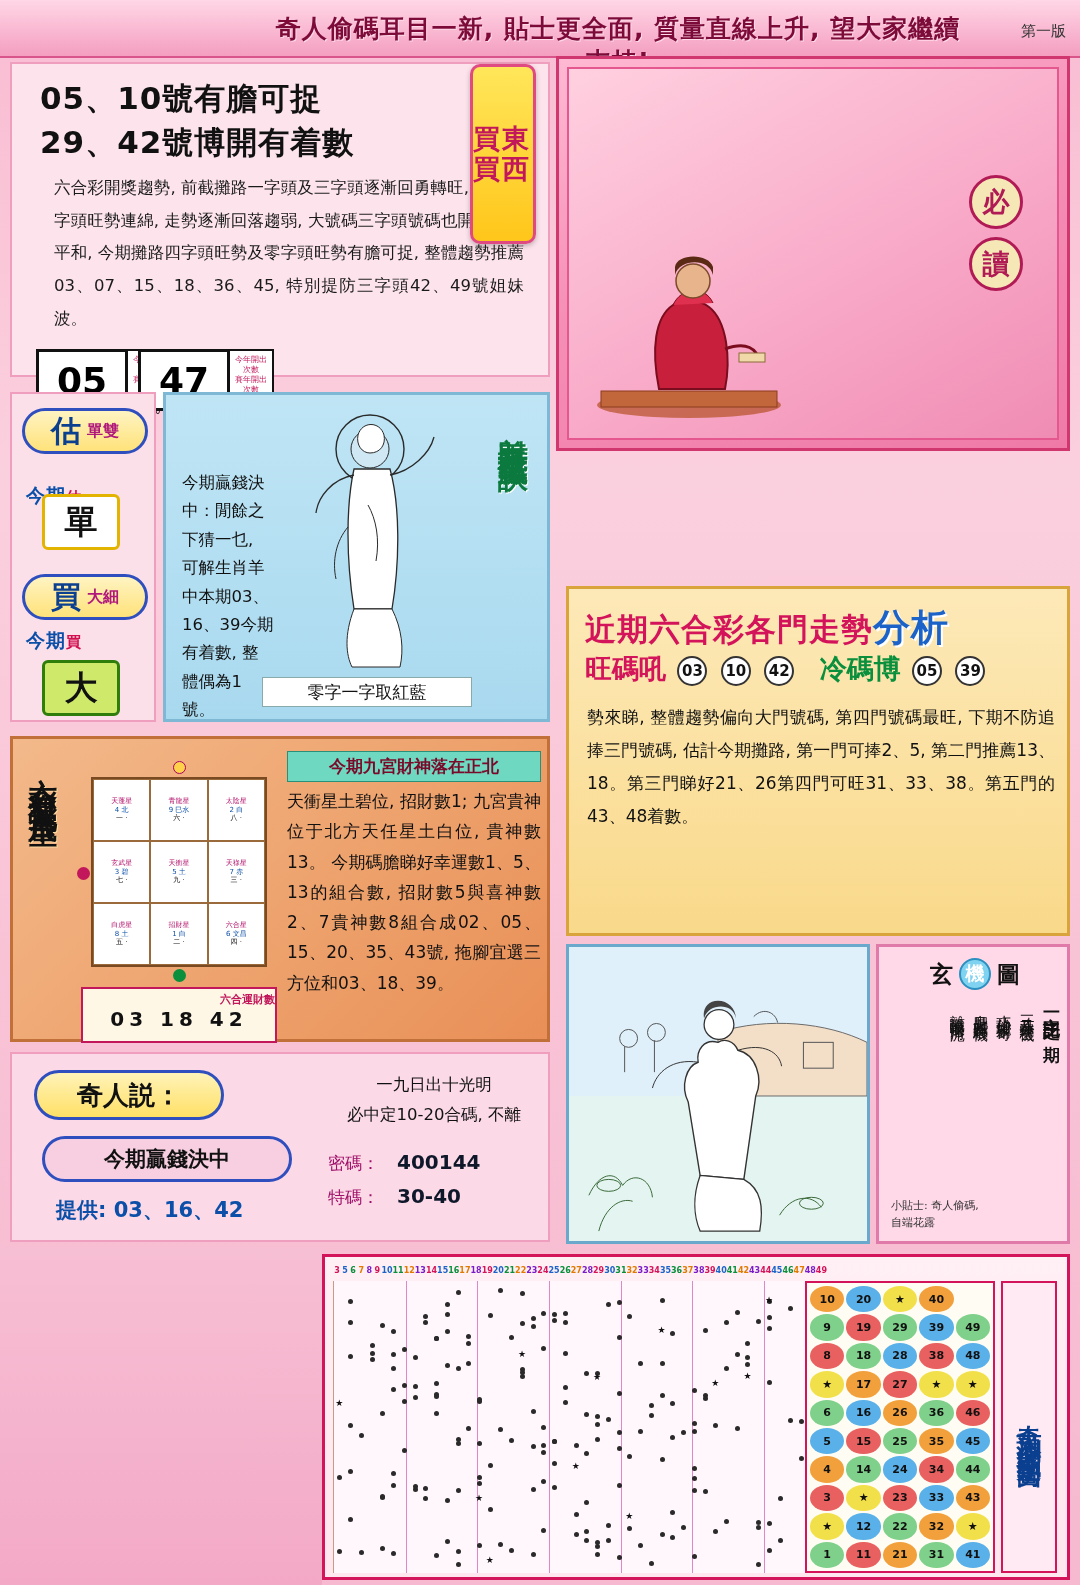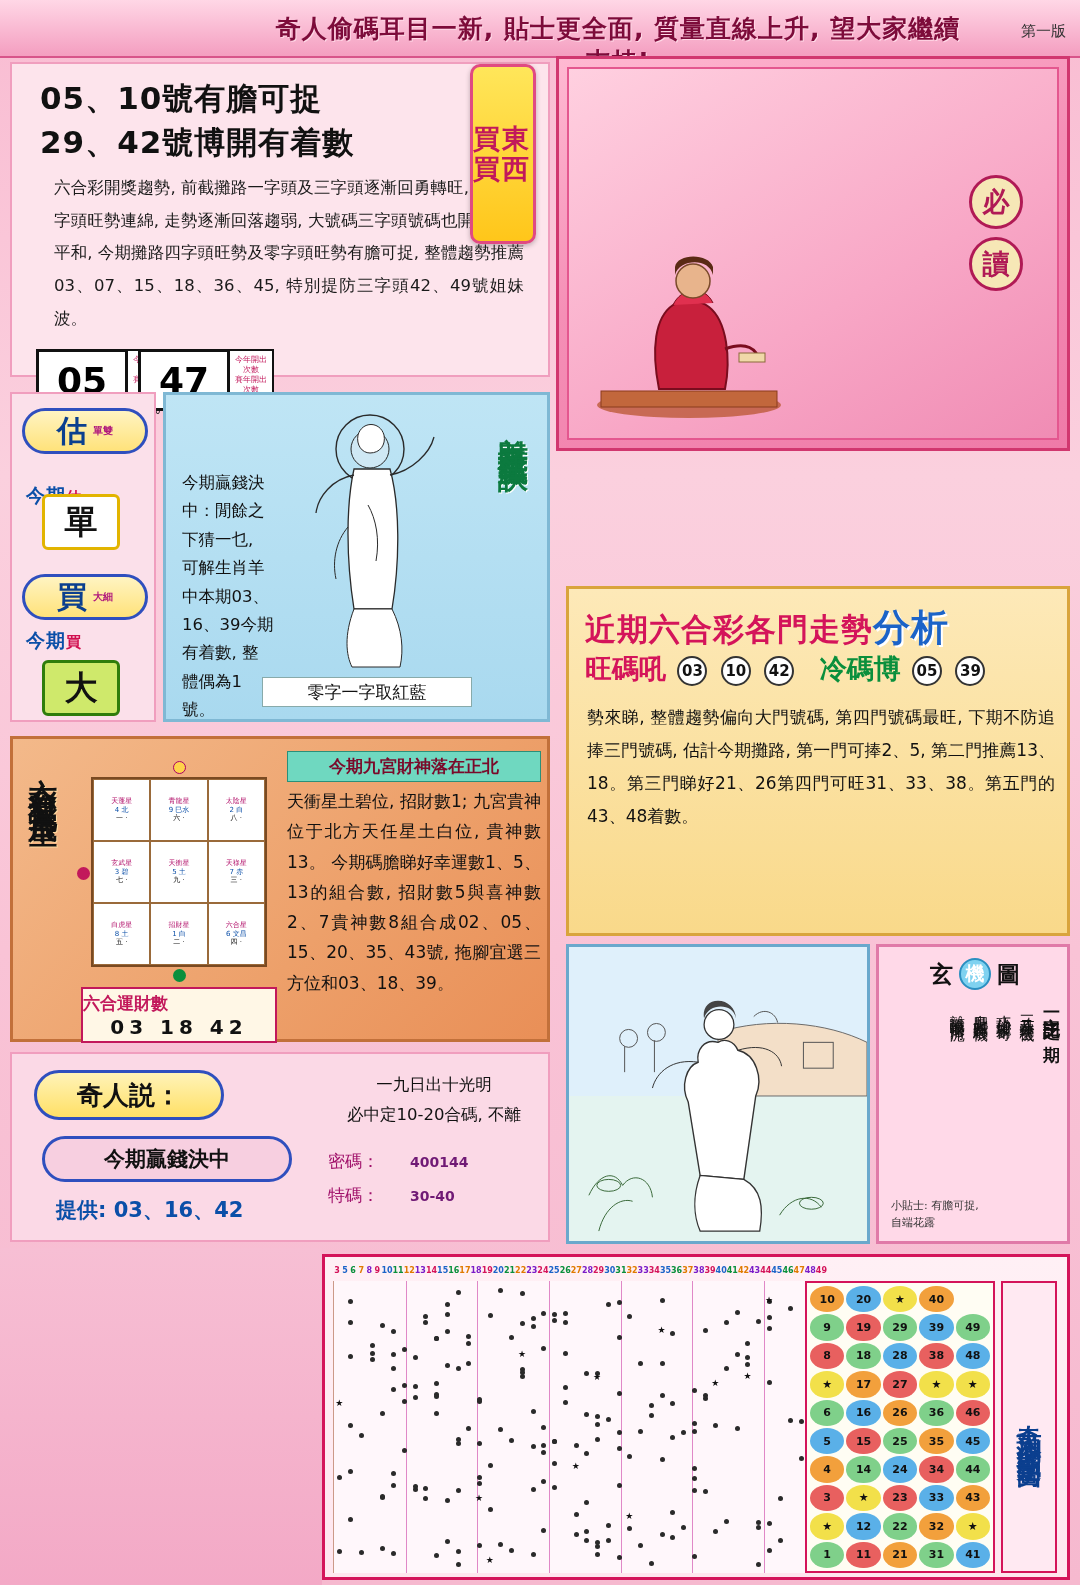--- a/index.html
+++ b/index.html
@@ -118,21 +118,21 @@
     background:#fbe0ea; border:2px solid #f09ebe;
   }
   .gb-head {
     position:absolute; left:10px; width:126px; height:46px;
     background:linear-gradient(180deg,#fff4c2,#ffe27a);
     border:3px solid #2f4fbe; border-radius:24px;
     display:flex; align-items:center; justify-content:center;
     font-size:23px; font-weight:bold; color:#111;
   }
   .gb-head .big { font-size:30px; color:#0b3f8f; margin-right:6px; }
-  .gb-head .sm { font-size:10px; color:#b0187c; }
+  .gb-head .sm { font-size:16px; color:#b0187c; }
   .gb-sub {
     position:absolute; left:14px; width:120px;
     font-size:19px; font-weight:bold; color:#0b4fa8; letter-spacing:1px;
   }
   .gb-sub .red { color:#d10f4f; font-size:15px; }
   .gb-val {
     position:absolute; left:30px; width:78px; height:56px;
     background:#fff; border:3px solid #e2b400; border-radius:6px;
     display:flex; align-items:center; justify-content:center;
     font-size:33px; font-weight:bold; color:#111;
@@ -187,21 +187,21 @@
   }
   .grid9 .cell .c1 { color:#b2106a; }
   .grid9 .cell .c2 { color:#0b4fa8; }
   .grid9 .cell .c3 { color:#111; }
   .dot { position:absolute; width:13px; height:13px; border-radius:50%; }
   .luckybox {
     position:absolute; left:68px; top:248px; width:196px; height:56px;
     background:#fff7e6; border:2px solid #c2185b;
   }
   .luckybox .t {
-    text-align:left; font-size:17px; font-weight:bold; color:#c2185b; padding-top:3px;
+    text-align:right; font-size:11px; font-weight:bold; color:#c2185b; padding-top:3px;
   }
   .luckybox .n {
     text-align:center; font-size:20px; font-weight:bold; color:#111; letter-spacing:5px;
   }
   .np-right {
     position:absolute; left:274px; top:12px; width:254px;
   }
   .np-right .hd {
     background:#6fd8c0; border:1px solid #2a8f79;
     font-size:17px; font-weight:bold; color:#7a0a2a; text-align:center; padding:3px 0;
@@ -235,21 +235,21 @@
   .qiren .r1 {
     position:absolute; left:312px; top:16px; width:220px;
     font-size:16.5px; color:#111; line-height:1.8; text-align:center;
   }
   .qiren .r2 {
     position:absolute; left:316px; top:96px; font-size:17px; color:#a0106a;
   }
   .qiren .r3 {
     position:absolute; left:316px; top:130px; font-size:17px; color:#a0106a;
   }
-  .qiren .r2 b, .qiren .r3 b { color:#701a75; margin-left:31px; font-size:14px; }
+  .qiren .r2 b, .qiren .r3 b { color:#0f172a; margin-left:18px; font-size:20px; }
 
   
   .analysis {
     position:absolute; left:566px; top:586px; width:504px; height:350px;
     background:linear-gradient(180deg,#fde9b8,#f9d98a);
     border:3px solid #d9a43c;
   }
   .analysis .hd {
     position:absolute; left:16px; top:14px; width:470px;
     font-size:31px; font-weight:bold; color:#d4145a;
@@ -579,21 +579,21 @@
       <span>圖</span>
     </div>
     <div class="cols">
       <div class="col big">一字記之曰：期</div>
       <div class="col">三才八卦運玄機</div>
       <div class="col">小巧玲瓏妙術奇</div>
       <div class="col">身肥內膩惹殺機</div>
       <div class="col">離識蛟龍潛污泥</div>
     </div>
     <div class="note">
-      <div>小貼士: 有膽可捉,</div>
+      <div>小貼士: 奇人偷碼,</div>
       <div>自端花露</div>
     </div>
   </div>
 
   <div class="leftpinkpad"></div>
 
   <div class="chartwrap">
     <div class="chart-head" id="chart-head">
         <span style="color: rgb(212, 20, 90);">3</span>
         <span style="color: rgb(27, 99, 200);">5</span>

